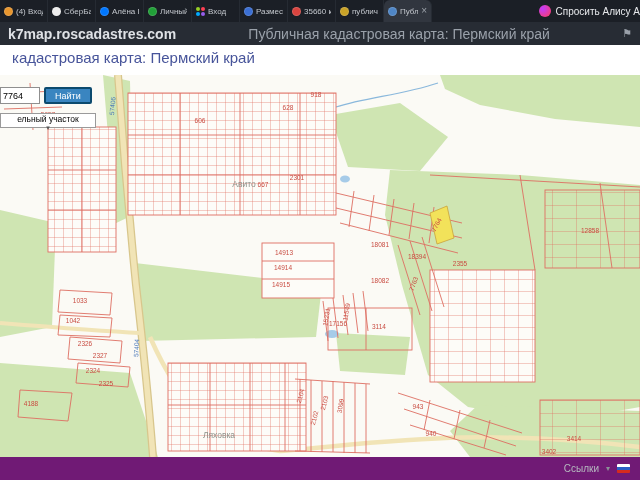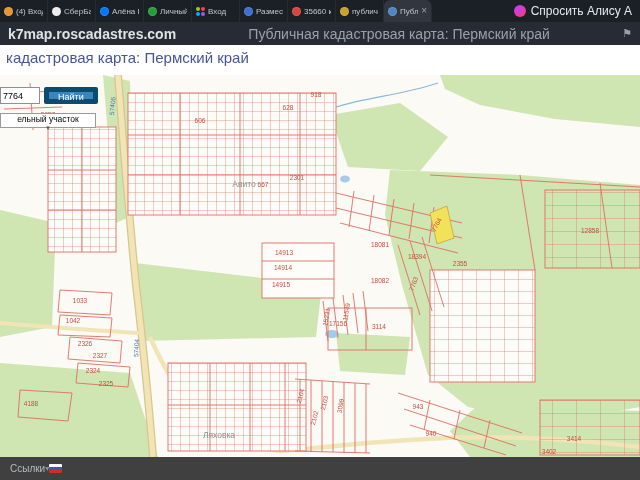--- a/index.html
+++ b/index.html
@@ -14,56 +14,56 @@
   .tab-bar { height:22px; background:#1b1f26; display:flex; align-items:stretch; }
   #tab-strip { display:flex; }
   .tab { display:flex; align-items:center; gap:3px; width:48px; padding:0 4px;
          font-size:8px; color:#c3c7cd; border-right:1px solid #262b33; overflow:hidden; }
   .tab.active { background:#31363f; border-radius:6px 6px 0 0; }
   .favicon { width:9px; height:9px; border-radius:50%; flex:0 0 auto; border:0.5px solid rgba(255,255,255,0.15); }
   .favicon.dots { display:grid; grid-template-columns:4px 4px; gap:1px; border-radius:0; background:transparent; border:none; }
   .favicon.dots i { width:4px; height:4px; border-radius:50%; display:block; }
   .tab-label { white-space:nowrap; overflow:hidden; flex:1; }
   .tab-close { color:#9aa0a8; font-size:10px; flex:0 0 auto; line-height:1; }
-  .alice { margin-left:auto; display:flex; align-items:center; gap:5px; padding-right:8px;
-           color:#e7e9ec; font-size:12px; white-space:nowrap; }
+  .alice { margin-left:auto; display:flex; align-items:center; gap:5px; 
+           color:#e7e9ec; font-size:10px; white-space:nowrap; }
   .alice-icon { width:12px; height:12px; border-radius:50%;
                 background:radial-gradient(circle at 30% 30%, #c13cff, #ff3d5a); }
 
   
   .address-bar { height:23px; background:#272c34; display:flex; align-items:center; padding:0 8px; gap:8px; }
   .url { color:#dfe2e6; font-size:14px; white-space:nowrap;font-weight:bold; }
   .addr-title { flex:1; text-align:center; color:#9aa1aa; font-size:14px; white-space:nowrap; overflow:hidden; }
   .addr-icons { display:flex; align-items:center; gap:6px; color:#9aa1aa; font-size:11px; }
 
   
   .page { position:relative; height:412px; background:#fff; }
-  .page-heading { color:#47549a; font-size:15px; padding:4px 0 0 6px; height:30px; white-space:nowrap; }
+  .page-heading { color:#47549a; font-size:15px; padding:4px 0 0 12px; height:30px; white-space:nowrap; }
 
   .map-wrap { position:relative; width:640px; height:382px; overflow:hidden; background:#fbfaf5; }
   .map-svg { position:absolute; left:0; top:0; }
   #map-labels { position:absolute; left:0; top:0; width:100%; height:100%; pointer-events:none; }
   .map-label { position:absolute; line-height:1; white-space:nowrap; }
   .map-label.parcel { color:#c94c42; font-size:6.5px; }
   .map-label.road   { color:#4a78b8; font-size:6.5px; }
   .map-label.place  { color:#8d9089; font-size:8.5px; }
 
   .search-row { position:absolute; left:0; top:12px; display:flex; gap:4px; z-index:3; }
   .search-input { width:40px; height:17px; font-size:9px; border:1px solid #8f8f8f; padding:0 2px;
                   font-family:"Liberation Sans", sans-serif; }
-  .search-btn { height:17px; font-size:9px; background:#3a85c0; color:#fff; border:5px solid #0c4a6e;
+  .search-btn { height:17px; font-size:9px; background:#3a85c0; color:#fff; border:2px solid #0c4a6e;
                 border-radius:2px; padding:0 9px; font-family:"Liberation Sans", sans-serif; }
   .type-select { position:absolute; left:0; top:38px; width:96px; height:15px; background:#fff;
                  border:1px solid #9a9a9a; display:flex; align-items:center; justify-content:space-between;
                  font-size:8.5px; padding:0 3px; z-index:3;flex-direction:column; }
   .caret { font-size:7px; color:#555; }
 
   
-  .status-bar { height:23px; background:#404040; display:flex; align-items:center;
-                padding:0 10px; }
+  .status-bar { height:23px; background:#701a75; display:flex; align-items:center;
+                justify-content:flex-end; gap:7px; padding:0 10px; }
   .links-label { color:#b6bac0; font-size:10px; }
   .chevron { color:#8b9097; font-size:8px; }
   .flag { width:13px; height:9px; border-radius:1px;
           background:linear-gradient(#ffffff 33%, #2a5fc4 33% 66%, #d52b1e 66%); }
 </style>
 </head>
 <body>
 
 <div class="tab-bar">
   <div id="tab-strip">

